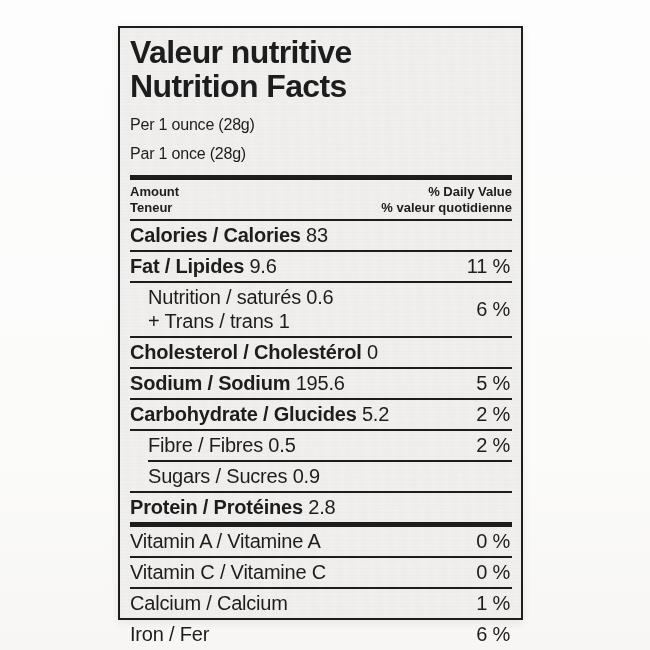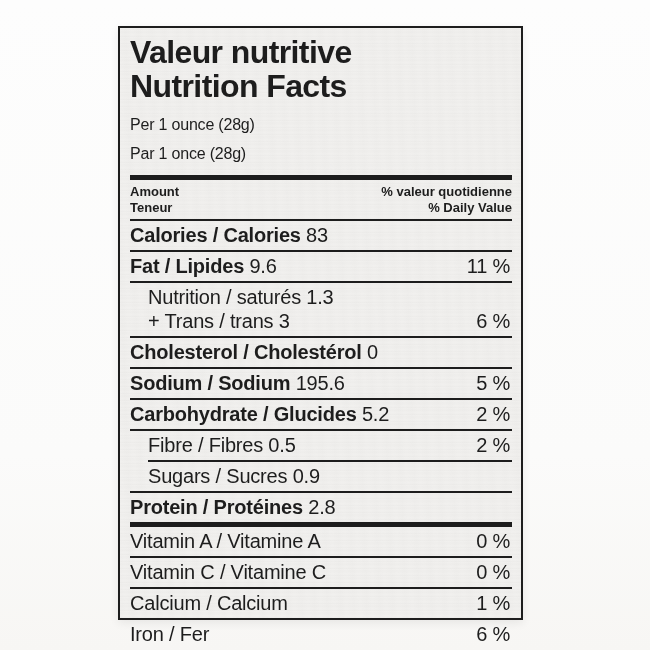--- a/index.html
+++ b/index.html
@@ -64,21 +64,21 @@
     padding: 4px 0 3px 0;
   }
   .col-header .right { text-align: right; }
   .sep { background: #1d1d1d; }
   .sep.thin { height: 2px; }
   .sep.thick { height: 5px; }
   .sep.indent { margin-left: 18px; }
   .row {
     display: flex;
     justify-content: space-between;
-    align-items: flex-end;
+    align-items: center;
     font-size: 20px;
     line-height: 24px;
     padding: 2px 0 3px 0;
     letter-spacing: -0.2px;
   }
   .row .left { padding-left: 0; }
   .row.indent .left { padding-left: 18px; }
   .row .b { font-weight: bold; }
   .row .dv { white-space: nowrap; padding-right: 2px; }
 </style>
@@ -95,44 +95,44 @@
     <div class="serving">Par 1 once (28g)</div>
 
     <div class="bar-thick"></div>
 
     <div class="col-header">
       <div class="left">
         <div>Amount</div>
         <div>Teneur</div>
       </div>
       <div class="right">
+        <div>% Daily Value</div>
         <div>% valeur quotidienne</div>
-        <div>% Daily Value</div>
       </div>
     </div>
     <div class="sep thin"></div>
 
     <div>
         <div class="row">
           <div class="left">
             <div><span class="b">Calories / Calories</span><span> 83</span></div>
           </div>
         </div>
         <div class="sep thin"></div>
         <div class="row">
           <div class="left">
             <div><span class="b">Fat / Lipides</span><span> 9.6</span></div>
           </div>
           <div class="dv">11 %</div>
         </div>
         <div class="sep thin"></div>
         <div class="row indent">
           <div class="left">
-            <div><span>Nutrition / saturés</span><span> 1.3</span></div>
-            <div>+ Trans / trans 3</div>
+            <div><span>Nutrition / saturés</span><span> 0.6</span></div>
+            <div>+ Trans / trans 1</div>
           </div>
           <div class="dv">6 %</div>
         </div>
         <div class="sep thin"></div>
         <div class="row">
           <div class="left">
             <div><span class="b">Cholesterol / Cholestérol</span><span> 0</span></div>
           </div>
         </div>
         <div class="sep thin"></div>

